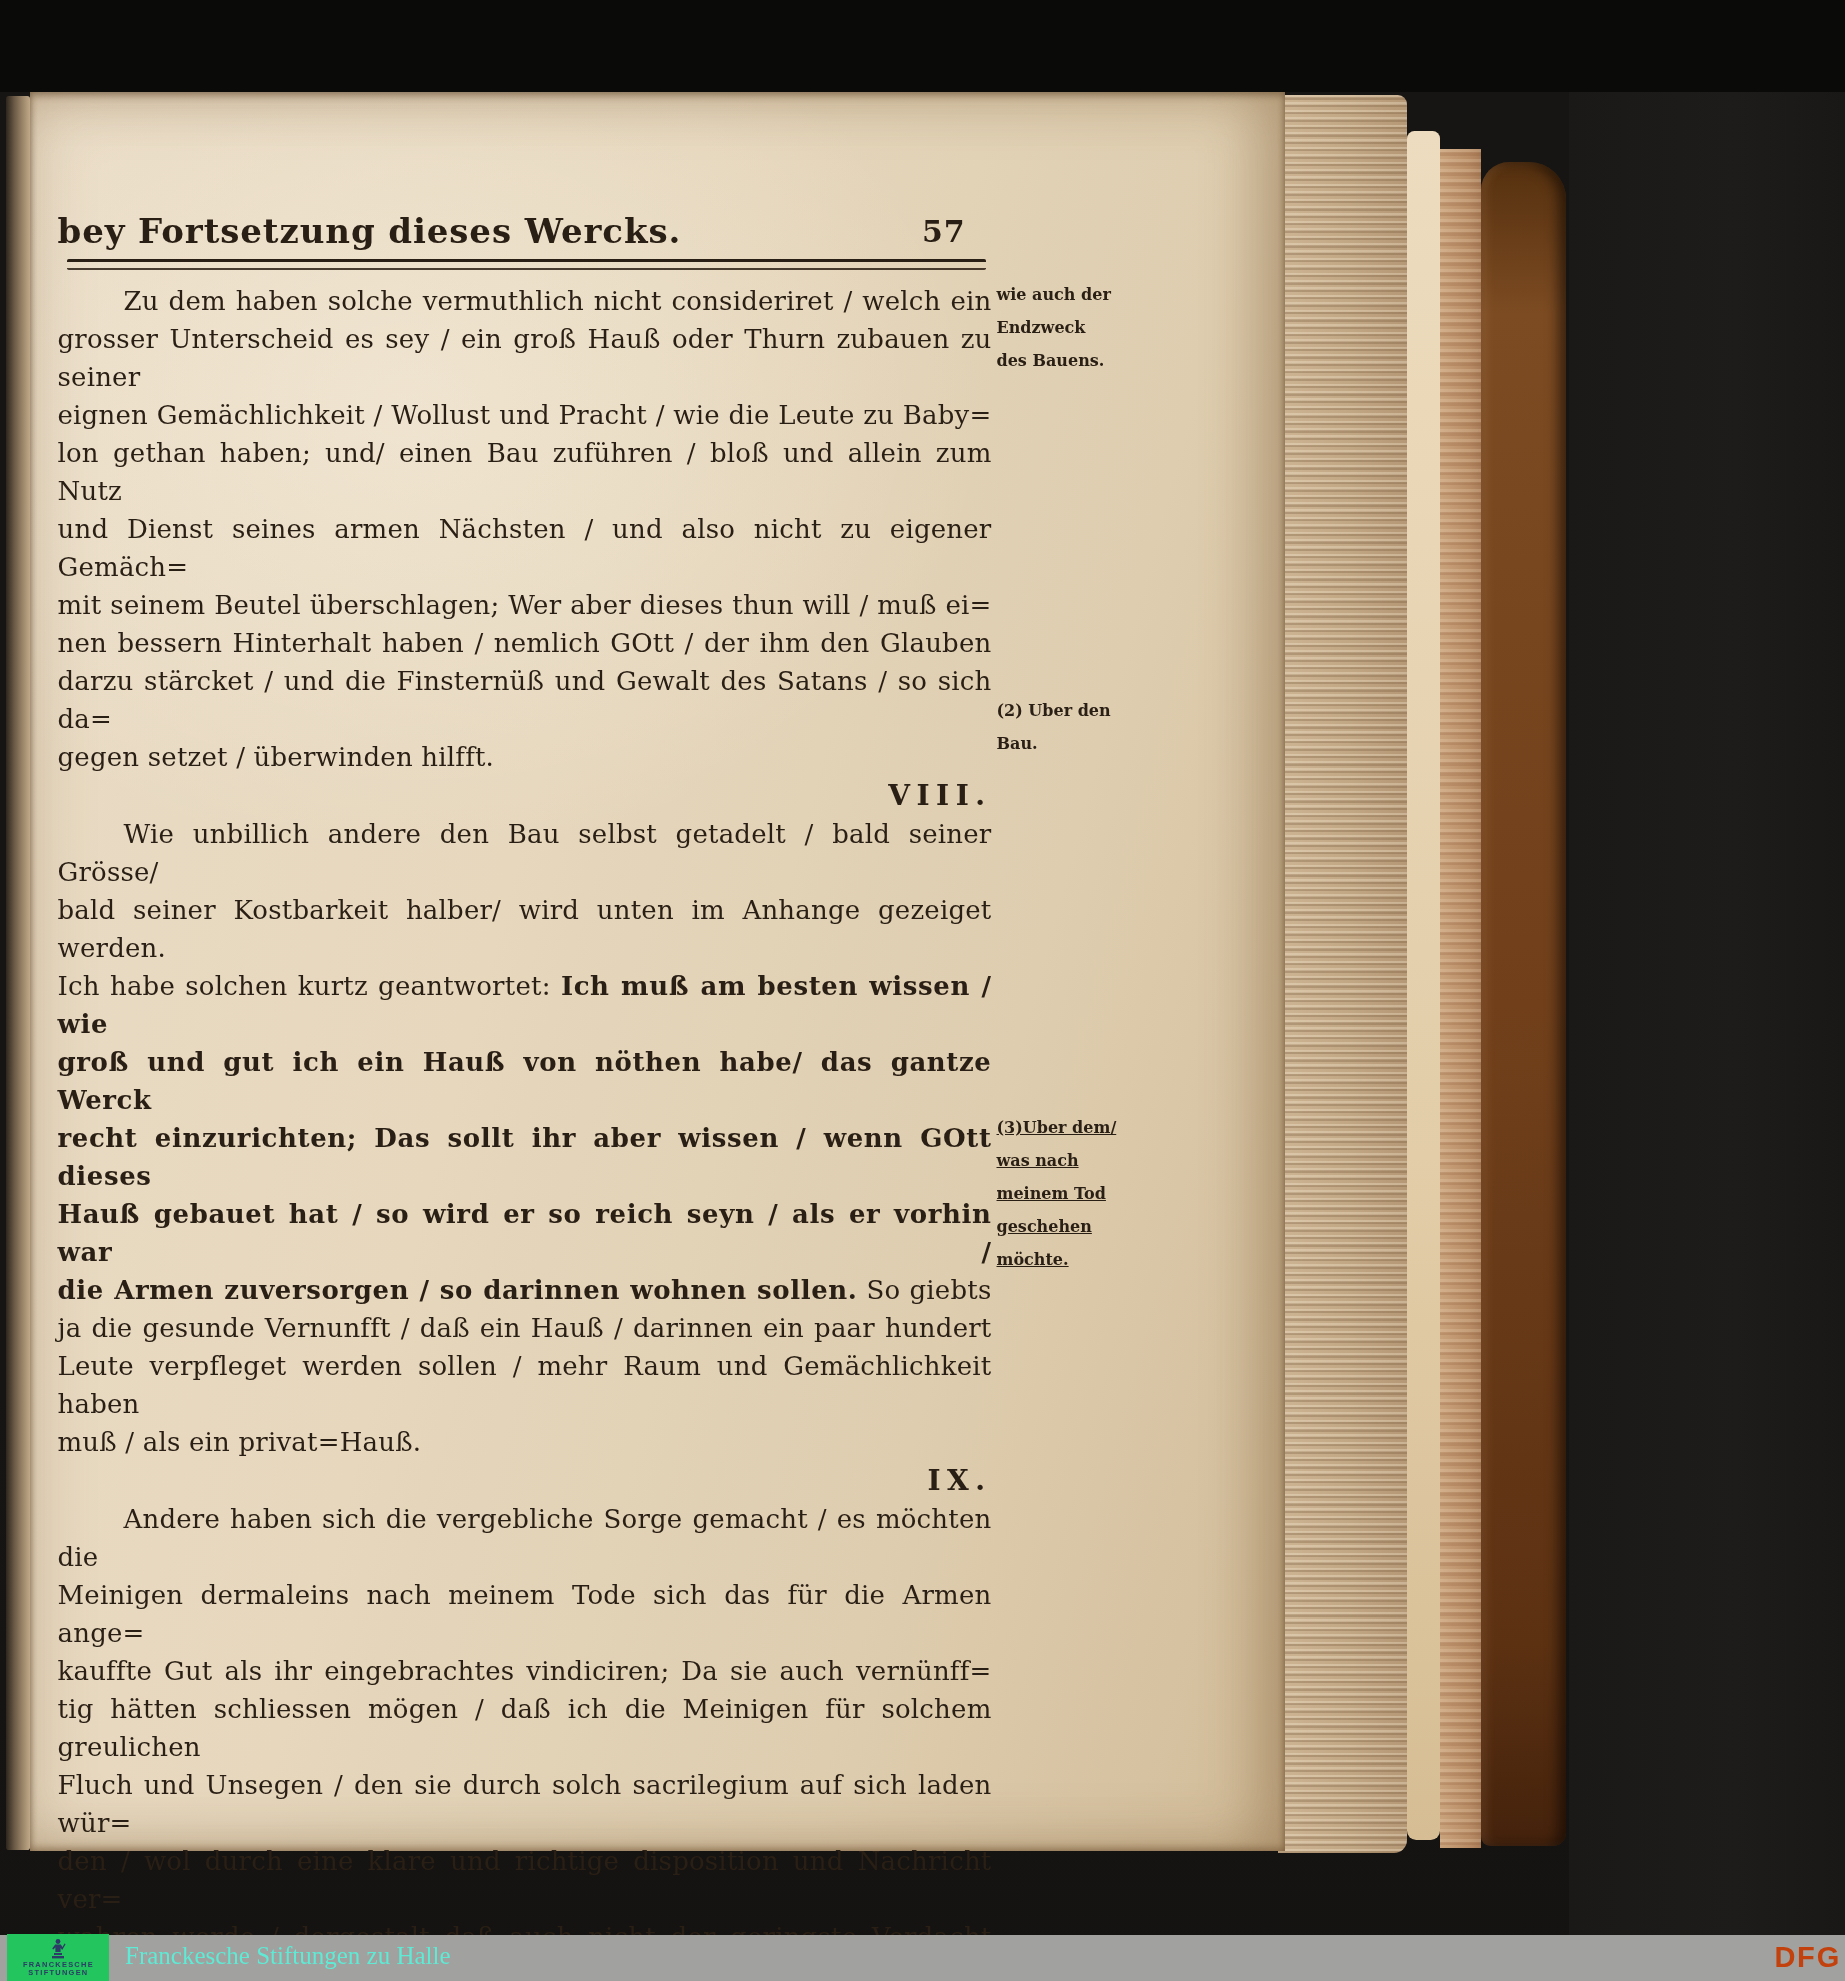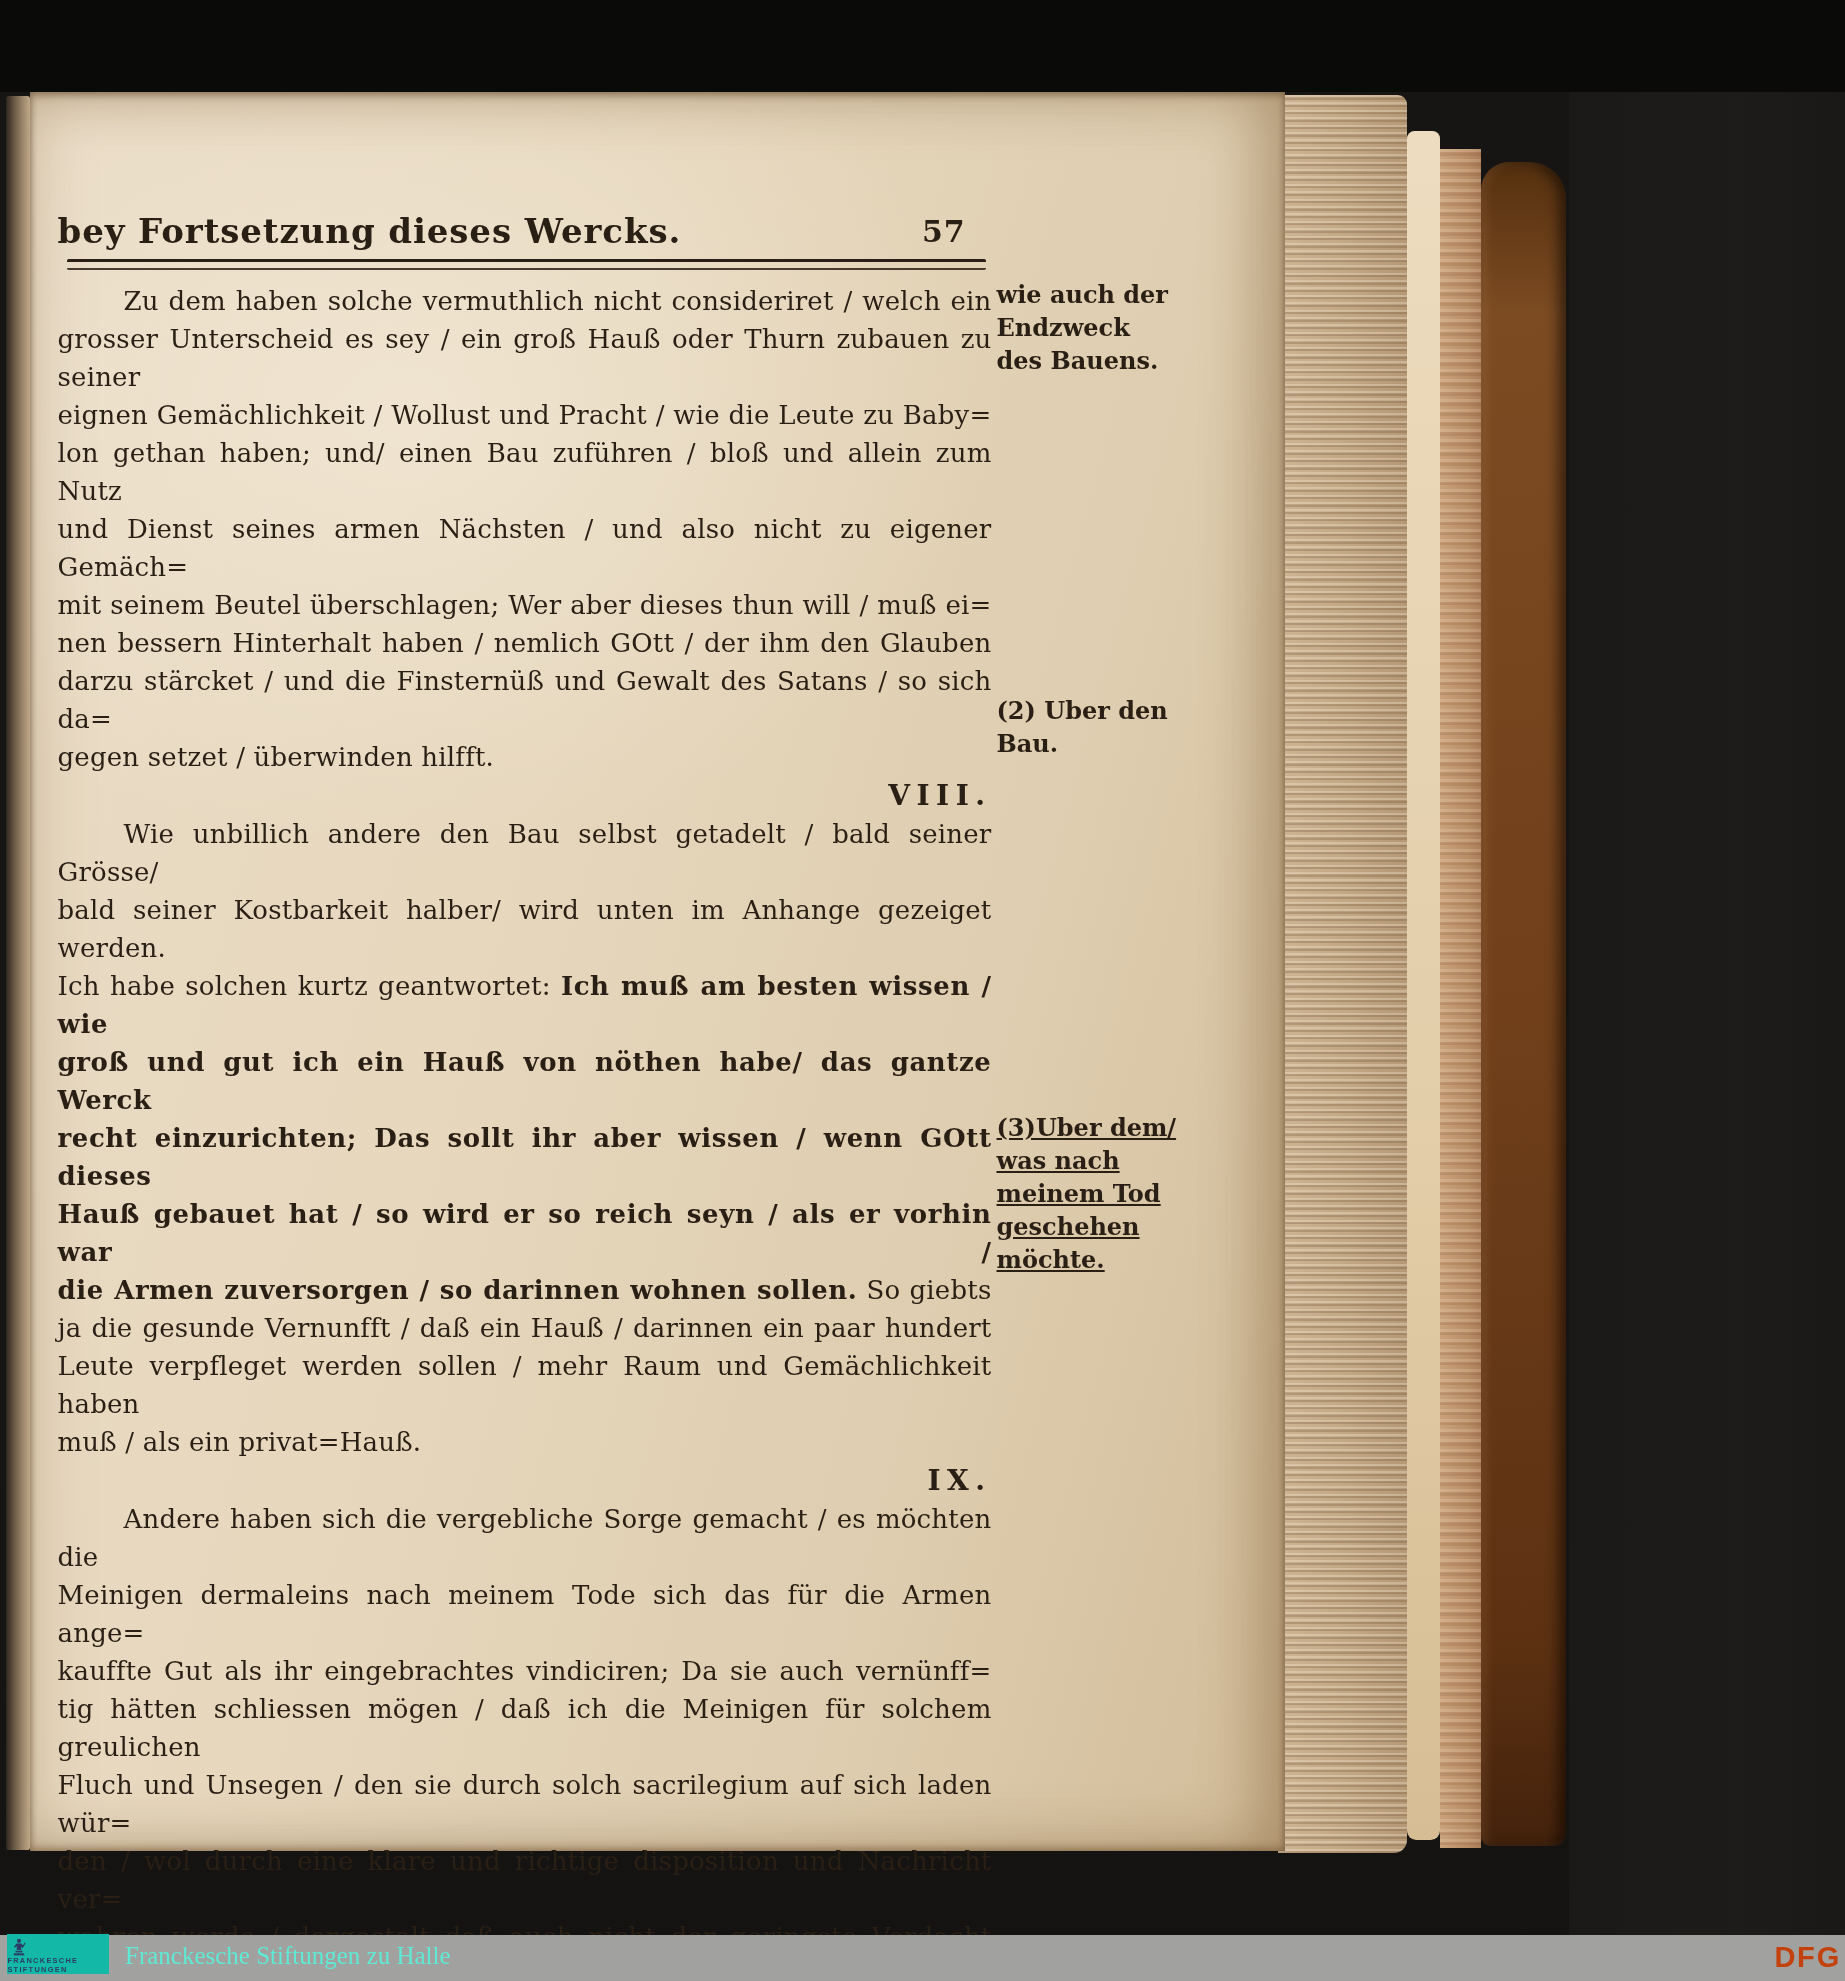--- a/index.html
+++ b/index.html
@@ -55,29 +55,29 @@
     margin:6.5px 5.5px 12px 9.2px;border-radius:1.8px;}
   .para{margin:0;}
   .line{white-space:nowrap;}
   .line.j{white-space:normal;text-align:justify;text-align-last:justify;-moz-text-align-last:justify;}
   .line.ind{text-indent:66px;}
   .b{font-weight:bold;letter-spacing:0.6px;}
   .heading{text-align:right;font-size:28px;line-height:39px;letter-spacing:6.5px;font-weight:bold;}
 
   
   .margin-note{position:absolute;left:967px;width:222px;
-    font-size:24px;line-height:33px;font-weight:bold;white-space:pre-line;color:#2a1f14;}
+    font-size:16px;line-height:33px;font-weight:bold;white-space:pre-line;color:#2a1f14;}
   .note-1{top:186px;}
   .note-2{top:602px;}
   .note-3{top:1019px;text-decoration:underline;}
 
   
   .footer-bar{position:absolute;left:0;top:1935px;width:1846px;height:46px;background:#a1a1a0;}
-  .logo-box{position:absolute;left:7.4px;top:1934px;width:102px;height:40px;background:#14b8a6;
-    display:flex;flex-direction:column;align-items:flex-start;justify-content:flex-start;padding-top:2.8px;box-sizing:border-box;}
+  .logo-box{position:absolute;left:7.4px;top:1934px;width:102px;height:48px;background:#22c55e;
+    display:flex;flex-direction:column;align-items:center;justify-content:flex-start;padding-top:2.8px;box-sizing:border-box;}
   .logo-text{font-family:"Liberation Sans",sans-serif;font-size:7.4px;line-height:8.3px;
     letter-spacing:1.3px;color:#2d3c66;text-align:center;font-weight:bold;}
   .inst-label{position:absolute;left:125px;top:1942px;font-family:"Liberation Serif",serif;
     font-size:25px;color:#5eead4;}
   .dfg-label{position:absolute;right:5px;top:1941px;font-family:"Liberation Sans",sans-serif;
     font-size:29px;font-weight:bold;letter-spacing:1.8px;color:#c2410c;}
 </style>
 </head>
 <body>
 

